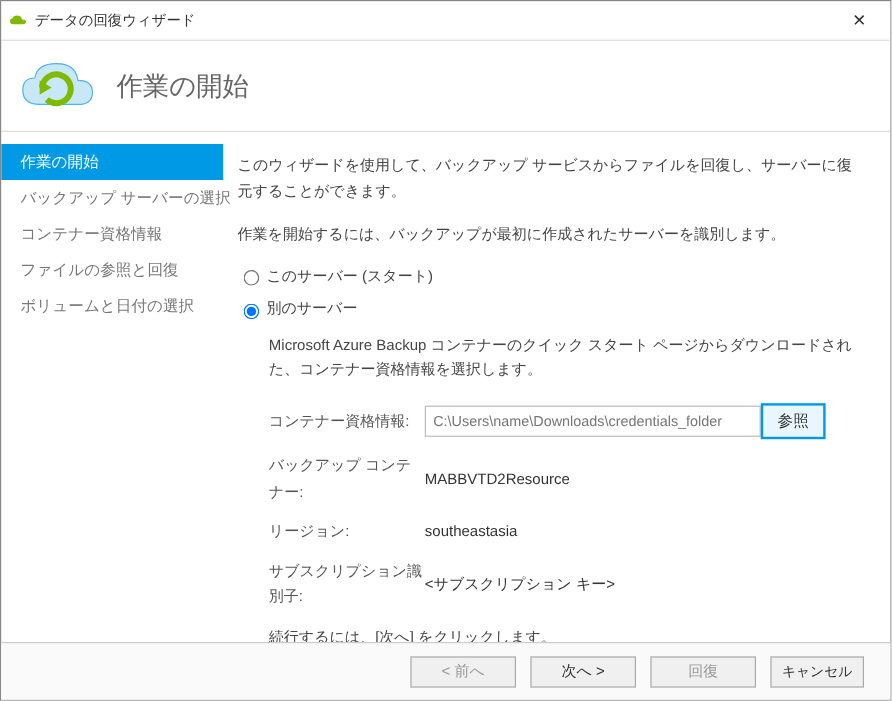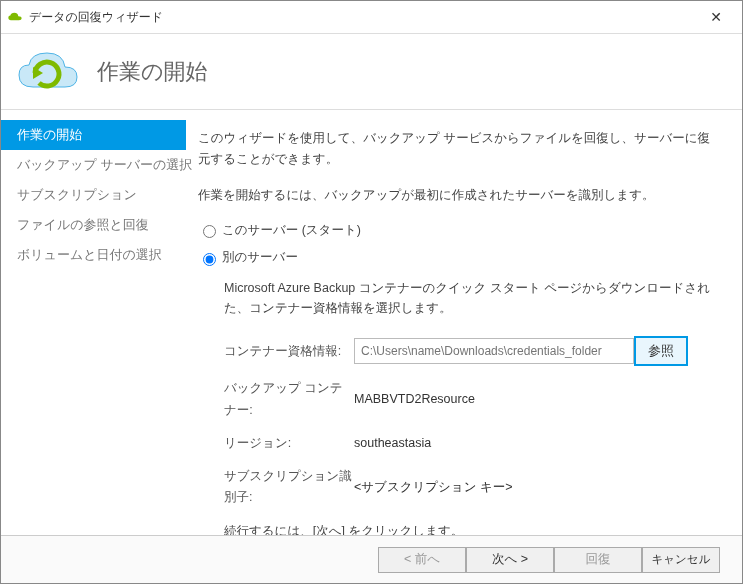--- a/index.html
+++ b/index.html
@@ -133,20 +133,21 @@
     cursor: pointer;
     padding: 0 10px;
   }
   .continue-note { margin-top: 20px; }
 
   .footer {
     height: 48px;
     display: flex;
     align-items: center;
     justify-content: flex-end;
+    gap: 12px;
     padding: 0 22px;
     border-top: 1px solid #ccc;
     background: #fafafa;
   }
   .footer button {
     min-width: 88px;
     height: 26px;
     border: 1px solid #aaa;
     background: #f0f0f0;
     font-size: 12.5px;
@@ -186,21 +187,21 @@
       </svg>
     </span>
     <h1>作業の開始</h1>
   </div>
 
   <div class="body">
 
     <div class="sidebar">
       <div class="step active">作業の開始</div>
       <div class="step">バックアップ サーバーの選択</div>
-      <div class="step">サブスクリプション</div>
+      <div class="step">コンテナー資格情報</div>
       <div class="step">ファイルの参照と回復</div>
       <div class="step">ボリュームと日付の選択</div>
     </div>
 
     <div class="content">
       <p>このウィザードを使用して、バックアップ サービスからファイルを回復し、サーバーに復元することができます。</p>
       <p>作業を開始するには、バックアップが最初に作成されたサーバーを識別します。</p>
 
       <label class="radio-row">
         <input type="radio" name="srv" style="">

